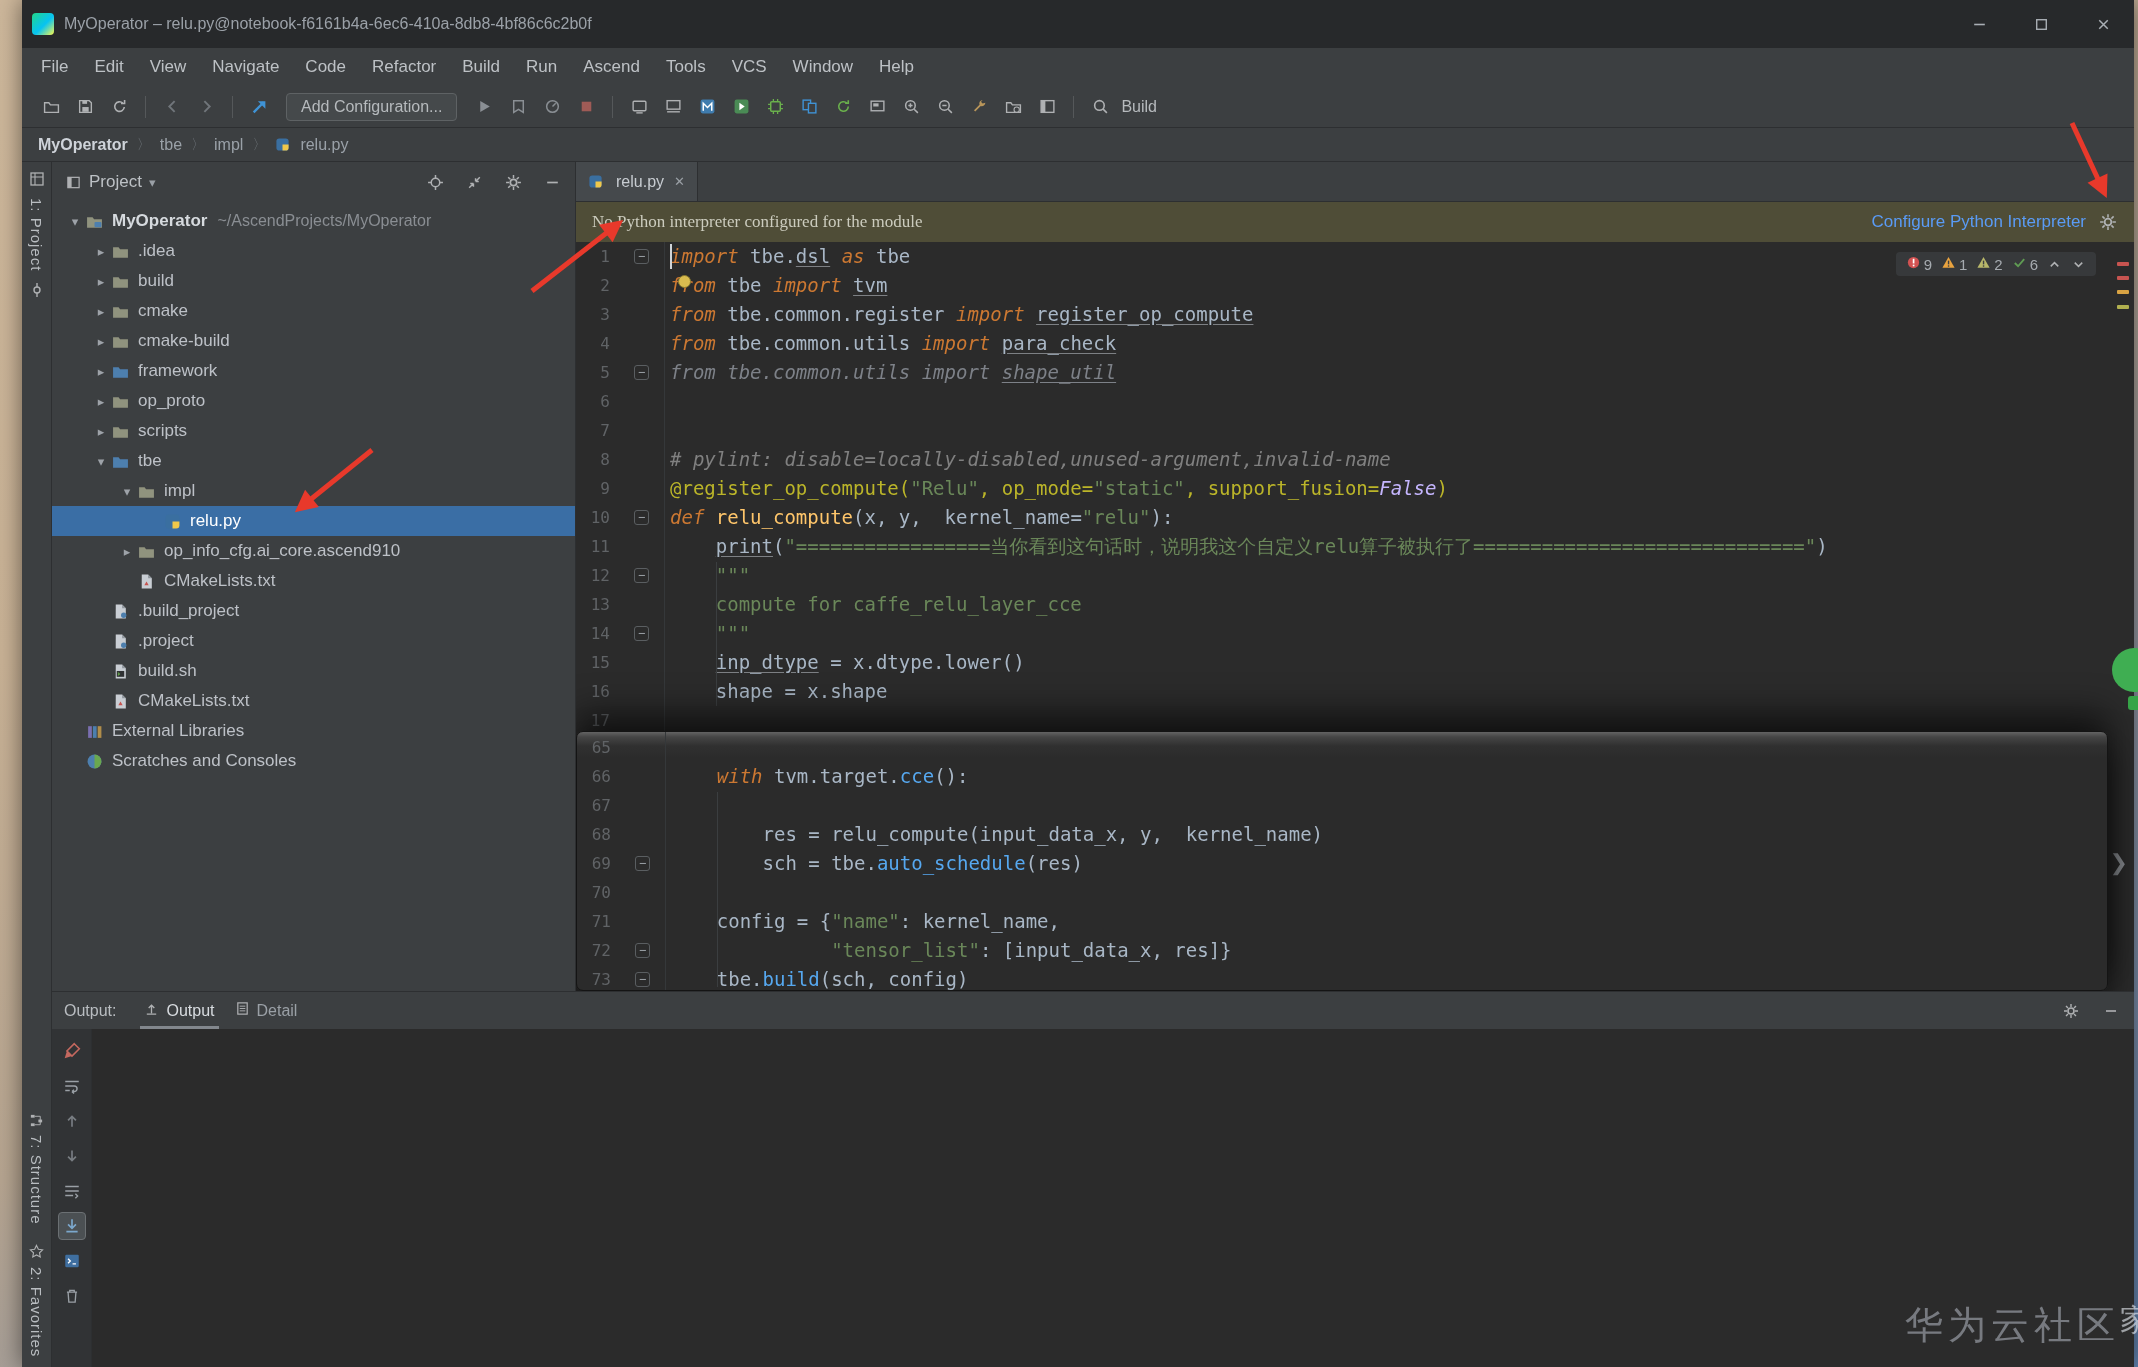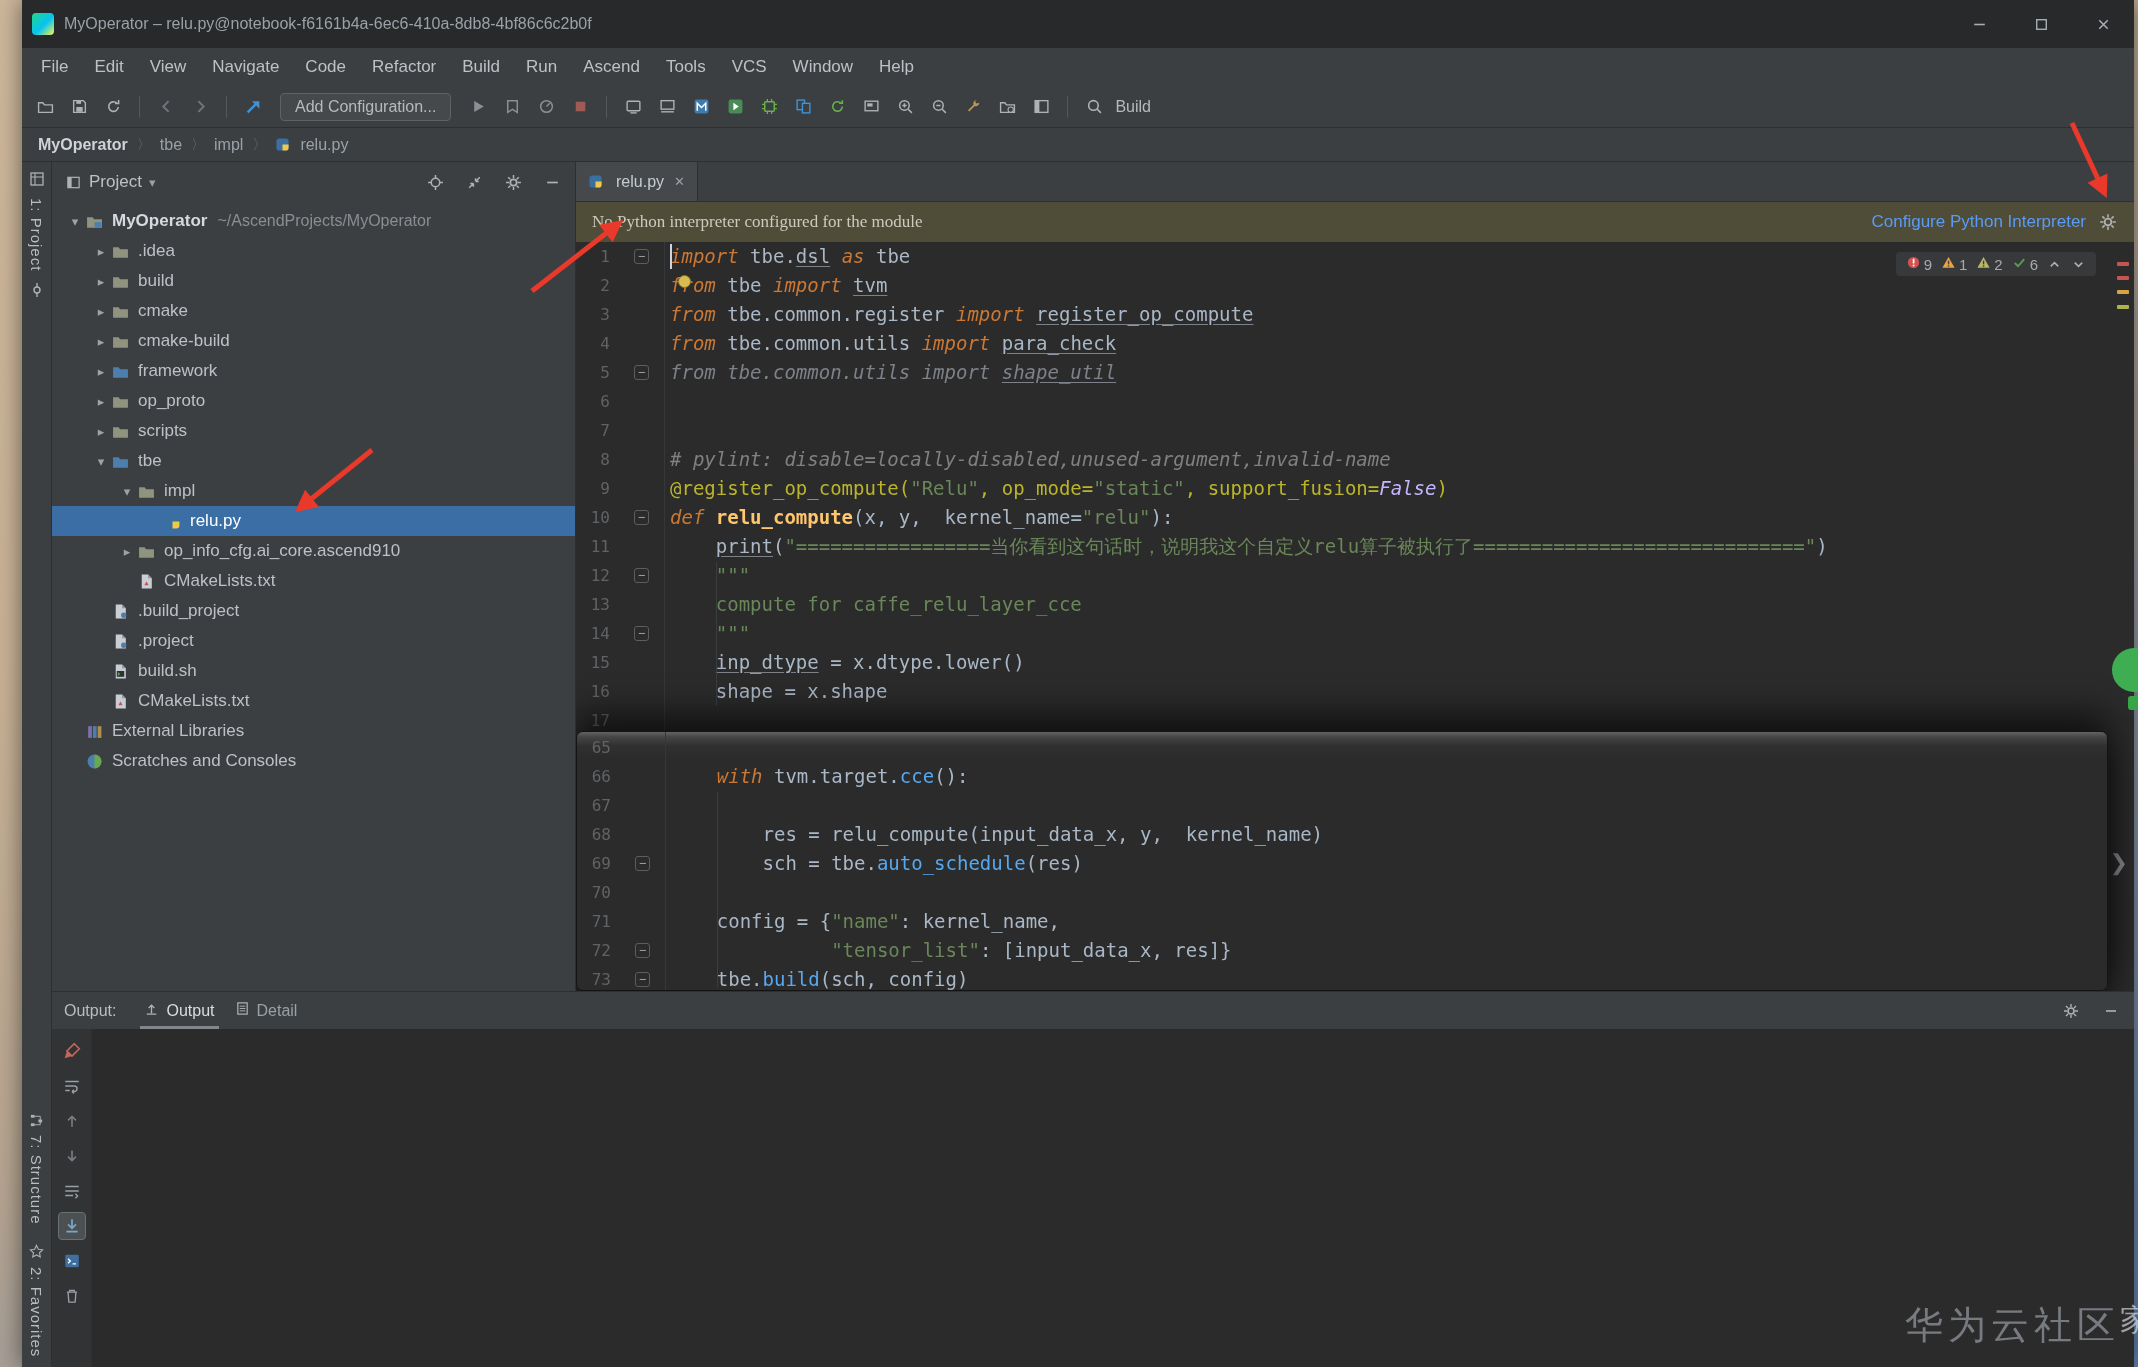--- a/index.html
+++ b/index.html
@@ -14,21 +14,21 @@
   .titlebar{height:48px;background:#27292b;display:flex;align-items:center;padding-left:10px;flex:0 0 auto;}
   .applogo{width:22px;height:22px;border-radius:4px;margin-right:10px;
            background:linear-gradient(135deg,#21d789 0%,#07c3f2 55%,#fcf84a 100%);}
   .title{color:#9ba1a8;font-size:16px;}
   .wbtns{margin-left:auto;display:flex;height:100%;}
   .wbtn{width:62px;height:100%;display:flex;align-items:center;justify-content:center;}
 
   
   .menubar{height:38px;background:#3c3f41;display:flex;align-items:center;padding-left:6px;flex:0 0 auto;}
   .menu-item{padding:0 13px;font-size:17px;color:#bdc1c5;height:100%;display:flex;align-items:center;}
-  .toolbar{height:42px;background:#3c3f41;display:flex;align-items:center;padding-left:8px;gap:4px;
+  .toolbar{height:42px;background:#3c3f41;display:flex;align-items:center;padding-left:14px;gap:4px;
            border-bottom:1px solid #2d2f31;flex:0 0 auto;}
   .tbi{width:30px;height:30px;display:flex;align-items:center;justify-content:center;border-radius:3px;}
   .tbsep{width:1px;height:22px;background:#55585a;margin:0 7px;}
   .addcfg{height:28px;border:1px solid #5e6264;border-radius:4px;background:#45494b;color:#b6babd;
           font-size:16px;display:flex;align-items:center;padding:0 14px;margin:0 8px;}
   .tail{color:#b6babd;font-size:16px;margin-left:2px;}
 
   
   .breadcrumbbar{height:34px;background:#3c3f41;display:flex;align-items:center;padding-left:16px;gap:9px;
                  border-bottom:1px solid #2d2f31;font-size:16px;flex:0 0 auto;}
@@ -87,21 +87,21 @@
       font-family:"DejaVu Sans Mono",monospace;}
   .fold{position:absolute;left:58px;top:7px;width:15px;height:15px;border:1px solid #5a5e61;border-radius:3px;
         color:#9aa0a6;font-size:12px;line-height:12px;text-align:center;background:#2b2b2b;}
   .ct{display:block;padding-left:94px;}
   .tk-kw{color:#cc7832;font-style:italic;}
   .tk-d{color:#a9b7c6;}
   .tk-u{color:#a9b7c6;text-decoration:underline;text-decoration-color:#7d8084;text-underline-offset:3px;}
   .tk-str{color:#6a8759;}
   .tk-com{color:#808080;font-style:italic;}
   .tk-dec{color:#bbb529;}
-  .tk-fn{color:#ffc66b;font-weight:bold;}
+  .tk-fn{color:#ffc66b;}
   .tk-kwi{color:#c4b5fd;font-style:italic;}
   .tk-cg{color:#7d8188;font-style:italic;}
   .tk-cgu{color:#7d8188;font-style:italic;text-decoration:underline;text-underline-offset:3px;}
   .tk-fb{color:#56a8f0;}
 
   .caret{position:absolute;left:94px;top:2px;width:2px;height:25px;background:#d0d4d8;z-index:2;}
   .bulb{position:absolute;left:102px;top:33px;width:13px;height:13px;border-radius:50%;
         background:#d9bc4f;border:1px solid #8a7a30;z-index:2;}
   .indentguide{position:absolute;width:1px;background:#3b3e40;z-index:1;}
   .indentguide.main{left:140px;top:320px;height:144px;}

